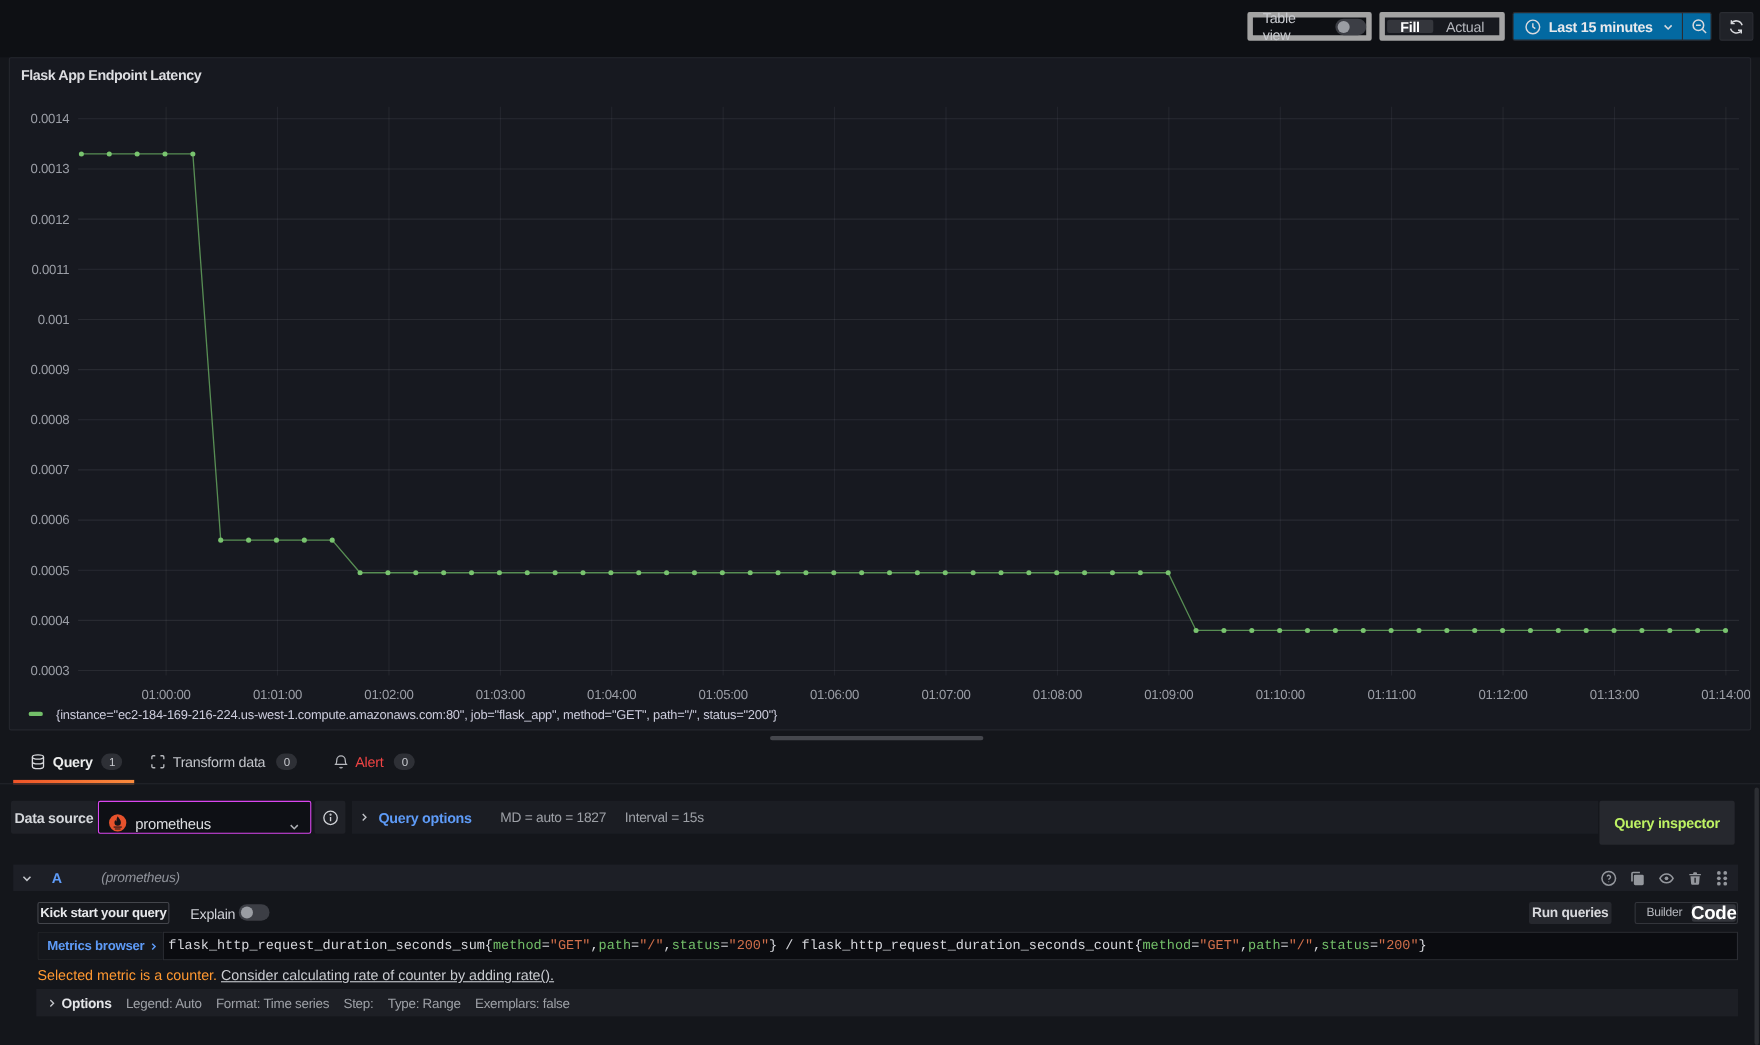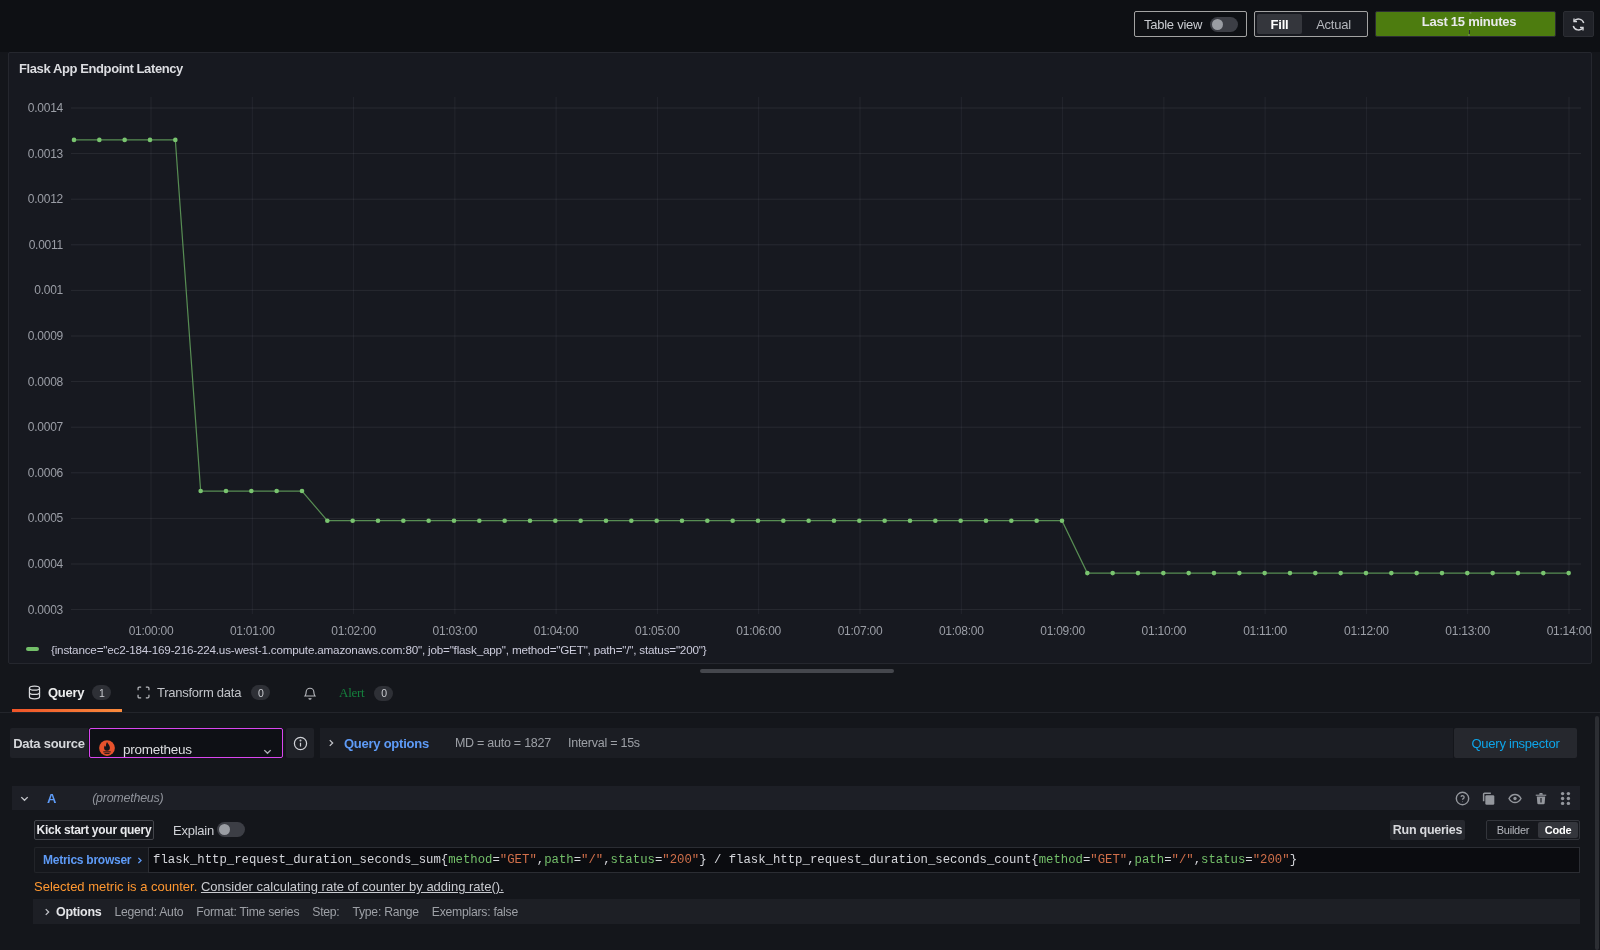--- a/index.html
+++ b/index.html
@@ -1,21 +1,21 @@
 <!DOCTYPE html>
 <html><head><meta charset="utf-8">
 <style>
 *{margin:0;padding:0;box-sizing:border-box;}
 html,body{width:1600px;height:950px;background:#14161b;font-family:"Liberation Sans",sans-serif;overflow:hidden;letter-spacing:-0.25px;}
 .abs{position:absolute;}
 #topbar{position:absolute;left:0;top:0;width:1600px;height:52px;background:#0e1014;}
 #panel{position:absolute;left:8px;top:52px;width:1584px;height:612px;background:#171920;border:1px solid #25272e;border-radius:2px;}
 #ptitle{position:absolute;left:10px;top:8px;font-size:13px;font-weight:600;color:#dcdde1;letter-spacing:-0.4px;}
 .btn{position:absolute;height:26px;border-radius:2px;display:flex;align-items:center;font-size:13px;color:#c9cbd0;}
-.grp{border:1px solid #a3a3a3;background:#17191f;}
+.grp{border:5px solid #a3a3a3;background:#17191f;}
 svg text{font-family:"Liberation Sans",sans-serif;}
 .seg{display:flex;align-items:center;justify-content:center;height:100%;}
 .toggle{display:inline-block;width:28px;height:15px;border-radius:8px;background:#3c3e45;position:relative;}
 .toggle .knob{position:absolute;left:2px;top:2px;width:11px;height:11px;border-radius:50%;background:#9a9da3;}
 .pill{display:inline-flex;align-items:center;justify-content:center;min-width:19px;height:15px;border-radius:8px;background:#2e3036;color:#c9cbd0;font-size:10.5px;padding:0 4px;}
 .icon{display:inline-block;vertical-align:middle;}
 #tabs{position:absolute;left:0;top:680px;width:1600px;height:33px;}
 .mono{font-family:"Liberation Mono",monospace;letter-spacing:0;}
 </style></head>
 <body>
@@ -29,21 +29,21 @@
     </span>
 </div>
 
 
 <div class="btn grp" style="left:1254px;top:11px;width:114px;padding:2px;">
  <div class="seg" style="width:45px;background:#34363c;border-radius:2px;color:#fff;font-weight:700;">Fill</div>
  <div class="seg" style="width:63px;color:#b4b6bc;">Actual</div>
 </div>
 
 
-<div class="btn" style="left:1375px;top:11px;width:181px;background:#4d7c0f;border:1px solid #2b2d33;flex-direction:column;">
+<div class="btn" style="left:1375px;top:11px;width:181px;background:#0369a1;border:1px solid #2b2d33;">
  <svg class="icon" style="margin-left:10px;" width="15" height="15" viewBox="0 0 16 16" fill="none" stroke="#d8d9dd" stroke-width="1.4">
       <circle cx="8" cy="8" r="6.6"></circle>
       <path d="M8 4.4V8l2.4 1.6"></path>
     </svg>
  <span style="margin-left:7px;font-size:13px;font-weight:600;color:#e8e9ec;white-space:nowrap;">Last 15 minutes</span>
  <svg class="icon" style="margin-left:8px;" width="11" height="11" viewBox="0 0 12 12" fill="none" stroke="#d8d9dd" stroke-width="1.6">
       <path d="M2.5 4.5L6 8l3.5-3.5"></path>
     </svg>
  <span style="width:1px;height:26px;background:#2b2d33;margin-left:7px;"></span>
  <svg class="icon" style="margin-left:7px;" width="16" height="16" viewBox="0 0 16 16" fill="none" stroke="#d8d9dd" stroke-width="1.4">
@@ -220,21 +220,21 @@
         <path d="M8 5.2v5.6M5.2 8h5.6" stroke-width="0"></path>
       </svg>
   <span style="margin-left:6px;font-size:13px;color:#c2c4c9;">Transform data</span>
   <span class="pill" style="margin-left:10px;">0</span>
  </div>
  <div class="abs" style="left:303px;top:5px;display:flex;align-items:center;">
   <svg class="icon" width="14" height="15" viewBox="0 0 16 16" fill="none" stroke="#b7b9be" stroke-width="1.3">
         <path d="M8 2a4.4 4.4 0 0 0-4.4 4.4c0 3-1.2 4.4-1.2 4.4h11.2s-1.2-1.4-1.2-4.4A4.4 4.4 0 0 0 8 2z"></path>
         <path d="M6.6 13.4a1.5 1.5 0 0 0 2.8 0"></path>
       </svg>
-  <span style="margin-left:22px;font-size:13px;color:#15803d;font-family:Liberation Serif, serif;">Alert</span>
+  <span style="margin-left:6px;font-size:13px;color:#ef4444;">Alert</span>
   <span class="pill" style="margin-left:10px;">0</span>
  </div>
  <div class="abs" style="left:0;top:32px;width:1600px;height:1px;background:#23252b;"></div>
 </div>
 
 
 <div class="abs" style="left:10px;top:728px;width:78px;height:30px;background:#1f2127;display:flex;align-items:center;justify-content:center;font-size:13px;font-weight:600;color:#d5d7db;border-radius:2px 0 0 2px;">Data source</div>
 <div class="abs" style="left:89px;top:728px;width:194px;height:30px;background:#0e1015;border:1px solid #d946ef;border-radius:2px;display:flex;align-items:flex-end;">
  <svg class="icon" style="margin-left:8px;" width="18" height="18" viewBox="0 0 32 32">
       <circle cx="16" cy="16" r="14" fill="#e6522c"></circle>
@@ -255,21 +255,21 @@
     </svg>
 </div>
 <div class="abs" style="left:320px;top:728px;width:1133px;height:30px;background:#1b1d23;display:flex;align-items:center;">
  <svg class="icon" style="margin-left:6px;" width="10" height="10" viewBox="0 0 12 12" fill="none" stroke="#c2c4c9" stroke-width="1.5">
       <path d="M4.5 2.5L8 6l-3.5 3.5"></path>
     </svg>
  <span style="margin-left:8px;font-size:13px;font-weight:600;color:#5e9bf7;">Query options</span>
  <span style="margin-left:26px;font-size:12.5px;color:#9da0a6;">MD = auto = 1827</span>
  <span style="margin-left:17px;font-size:12.5px;color:#9da0a6;">Interval = 15s</span>
 </div>
-<div class="abs" style="left:1454px;top:728px;width:123px;height:30px;background:#26282e;border-radius:2px;display:flex;align-items:center;justify-content:center;font-size:13px;font-weight:400;color:#0ea5e9;">Query inspector</div>
+<div class="abs" style="left:1454px;top:728px;width:123px;height:40px;background:#26282e;border-radius:2px;display:flex;align-items:center;justify-content:center;font-size:13px;font-weight:700;color:#bef264;">Query inspector</div>
 
 
 <div class="abs" style="left:12px;top:786px;width:1568px;height:24px;background:#1d1f26;display:flex;align-items:center;">
  <svg class="icon" style="margin-left:7px;" width="11" height="11" viewBox="0 0 12 12" fill="none" stroke="#c2c4c9" stroke-width="1.5">
       <path d="M2.5 4.5L6 8l3.5-3.5"></path>
     </svg>
  <span style="margin-left:17px;font-size:13px;font-weight:700;color:#5e9bf7;">A</span>
  <span style="margin-left:36px;font-size:12.5px;font-style:italic;color:#8f929a;">(prometheus)</span>
  <div style="position:absolute;right:8px;display:flex;align-items:center;gap:11px;">
   <svg width="15" height="15" viewBox="0 0 16 16" fill="none" stroke="#94979d" stroke-width="1.5">
@@ -301,21 +301,21 @@
  </div>
 </div>
 
 
 <div class="abs" style="left:34px;top:820px;width:120px;height:20px;border:1px solid #43454b;border-radius:2px;background:#16181d;display:flex;align-items:center;justify-content:center;font-size:12px;font-weight:600;color:#e8e9ec;white-space:nowrap;">Kick start your query</div>
 <span class="abs" style="left:173px;top:823px;font-size:13px;color:#cfd1d6;">Explain</span>
 <span class="abs toggle" style="left:217px;top:822px;"><span class="knob"></span></span>
 <div class="abs" style="left:1390px;top:820px;width:75px;height:20px;background:#26282e;border-radius:2px;display:flex;align-items:center;justify-content:center;font-size:12.5px;font-weight:600;color:#d8d9dd;">Run queries</div>
 <div class="abs" style="left:1486px;top:820px;width:94px;height:20px;border:1px solid #33353b;border-radius:2px;background:#16181d;display:flex;align-items:center;padding:1px;">
  <div class="seg" style="width:50px;font-size:11px;color:#b4b6bc;">Builder</div>
- <div class="seg" style="width:40px;background:#34363c;border-radius:2px;font-size:11px;font-weight:700;color:#fff;">Code</div>
+ <div class="seg" style="width:40px;background:#34363c;border-radius:2px;font-size:17px;font-weight:700;color:#fff;">Code</div>
 </div>
 
 
 <div class="abs" style="left:34px;top:847px;width:114px;height:26px;background:#15171c;display:flex;align-items:center;border:1px solid #222429;border-right:none;border-radius:2px 0 0 2px;">
  <span style="margin-left:8px;font-size:12px;font-weight:600;color:#5e9bf7;white-space:nowrap;">Metrics browser</span>
  <svg class="icon" style="margin-left:4px;" width="9" height="9" viewBox="0 0 12 12" fill="none" stroke="#5e9bf7" stroke-width="1.8">
       <path d="M4.5 2.5L8 6l-3.5 3.5"></path>
     </svg>
 </div>
 <div class="abs mono" style="left:148px;top:847px;width:1432px;height:26px;background:#0b0c10;border:1px solid #2b2d33;display:flex;align-items:center;font-size:12.3px;white-space:pre;color:#d5d6db;">

